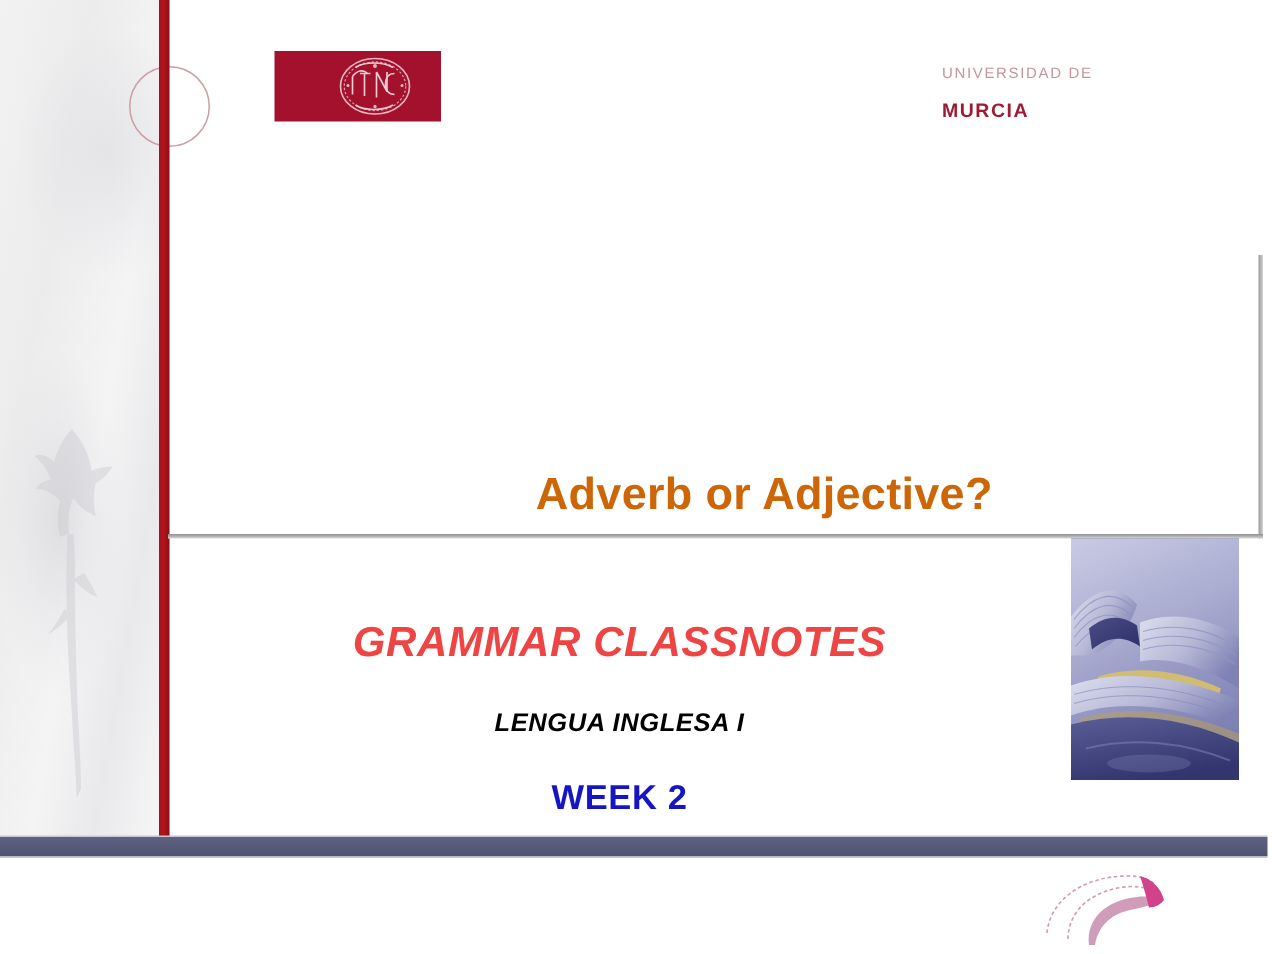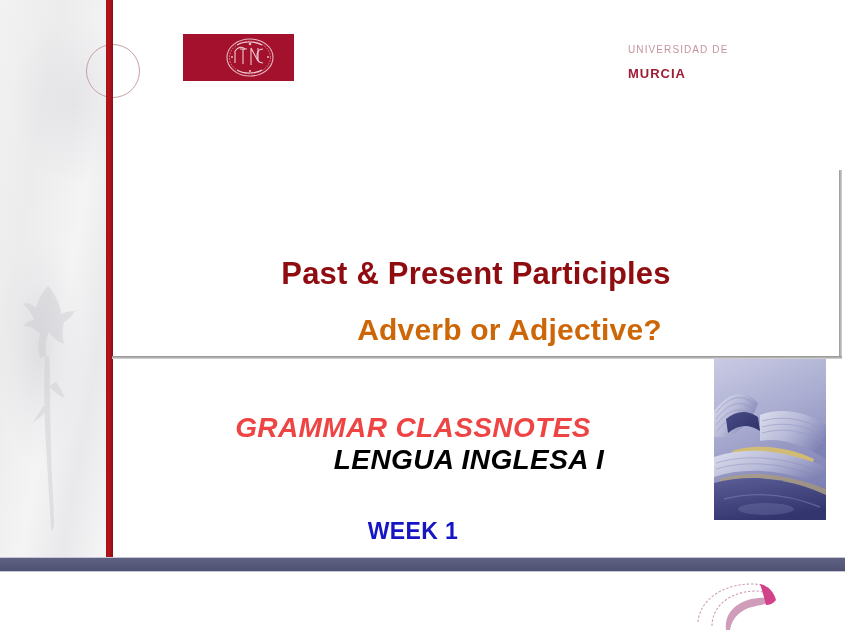--- a/index.html
+++ b/index.html
@@ -145,24 +145,24 @@
     width: 600px;
     text-align: center;
     font-size: 28px;
     font-weight: bold;
     font-style: italic;
     color: #ef4444;
     letter-spacing: 0.4px;
   }
   .line-lengua {
     position: absolute;
-    left: 113px; top: 444px;
-    width: 712px;
-    text-align: center;
-    font-size: 28px;
+    left: 113px; top: 472px;
+    width: 600px;
+    text-align: center;
+    font-size: 17px;
     font-weight: bold;
     font-style: italic;
     color: #000000;
     letter-spacing: 0.4px;
   }
   .line-week {
     position: absolute;
     left: 113px; top: 518px;
     width: 600px;
     text-align: center;
@@ -230,26 +230,25 @@
         <circle cx="43" cy="21" r="1"></circle>
       </g>
     </svg>
   </div>
 
   <div class="wordmark">
     <span class="wordmark-line1">UNIVERSIDAD DE</span>
     <span class="wordmark-line2">MURCIA</span>
   </div>
 
-  <div class="title-main">Past &amp; Present Participles</div>
   <div class="title-sub">Adverb or Adjective?</div>
 
   <div class="line-grammar">GRAMMAR CLASSNOTES</div>
   <div class="line-lengua">LENGUA INGLESA I</div>
-  <div class="line-week">WEEK 1</div>
+  <div class="line-week">WEEK 2</div>
 
   <div class="book-photo">
     <svg viewBox="0 0 112 161" width="112" height="161" preserveAspectRatio="none" xmlns="http://www.w3.org/2000/svg">
       <defs>
         <linearGradient id="bkSky" x1="0" y1="0" x2="0.3" y2="1">
           <stop offset="0%" stop-color="#c9cbe4"></stop>
           <stop offset="45%" stop-color="#a9abd0"></stop>
           <stop offset="100%" stop-color="#7b7eb2"></stop>
         </linearGradient>
         <linearGradient id="bkPage" x1="0" y1="0" x2="1" y2="0.6">

